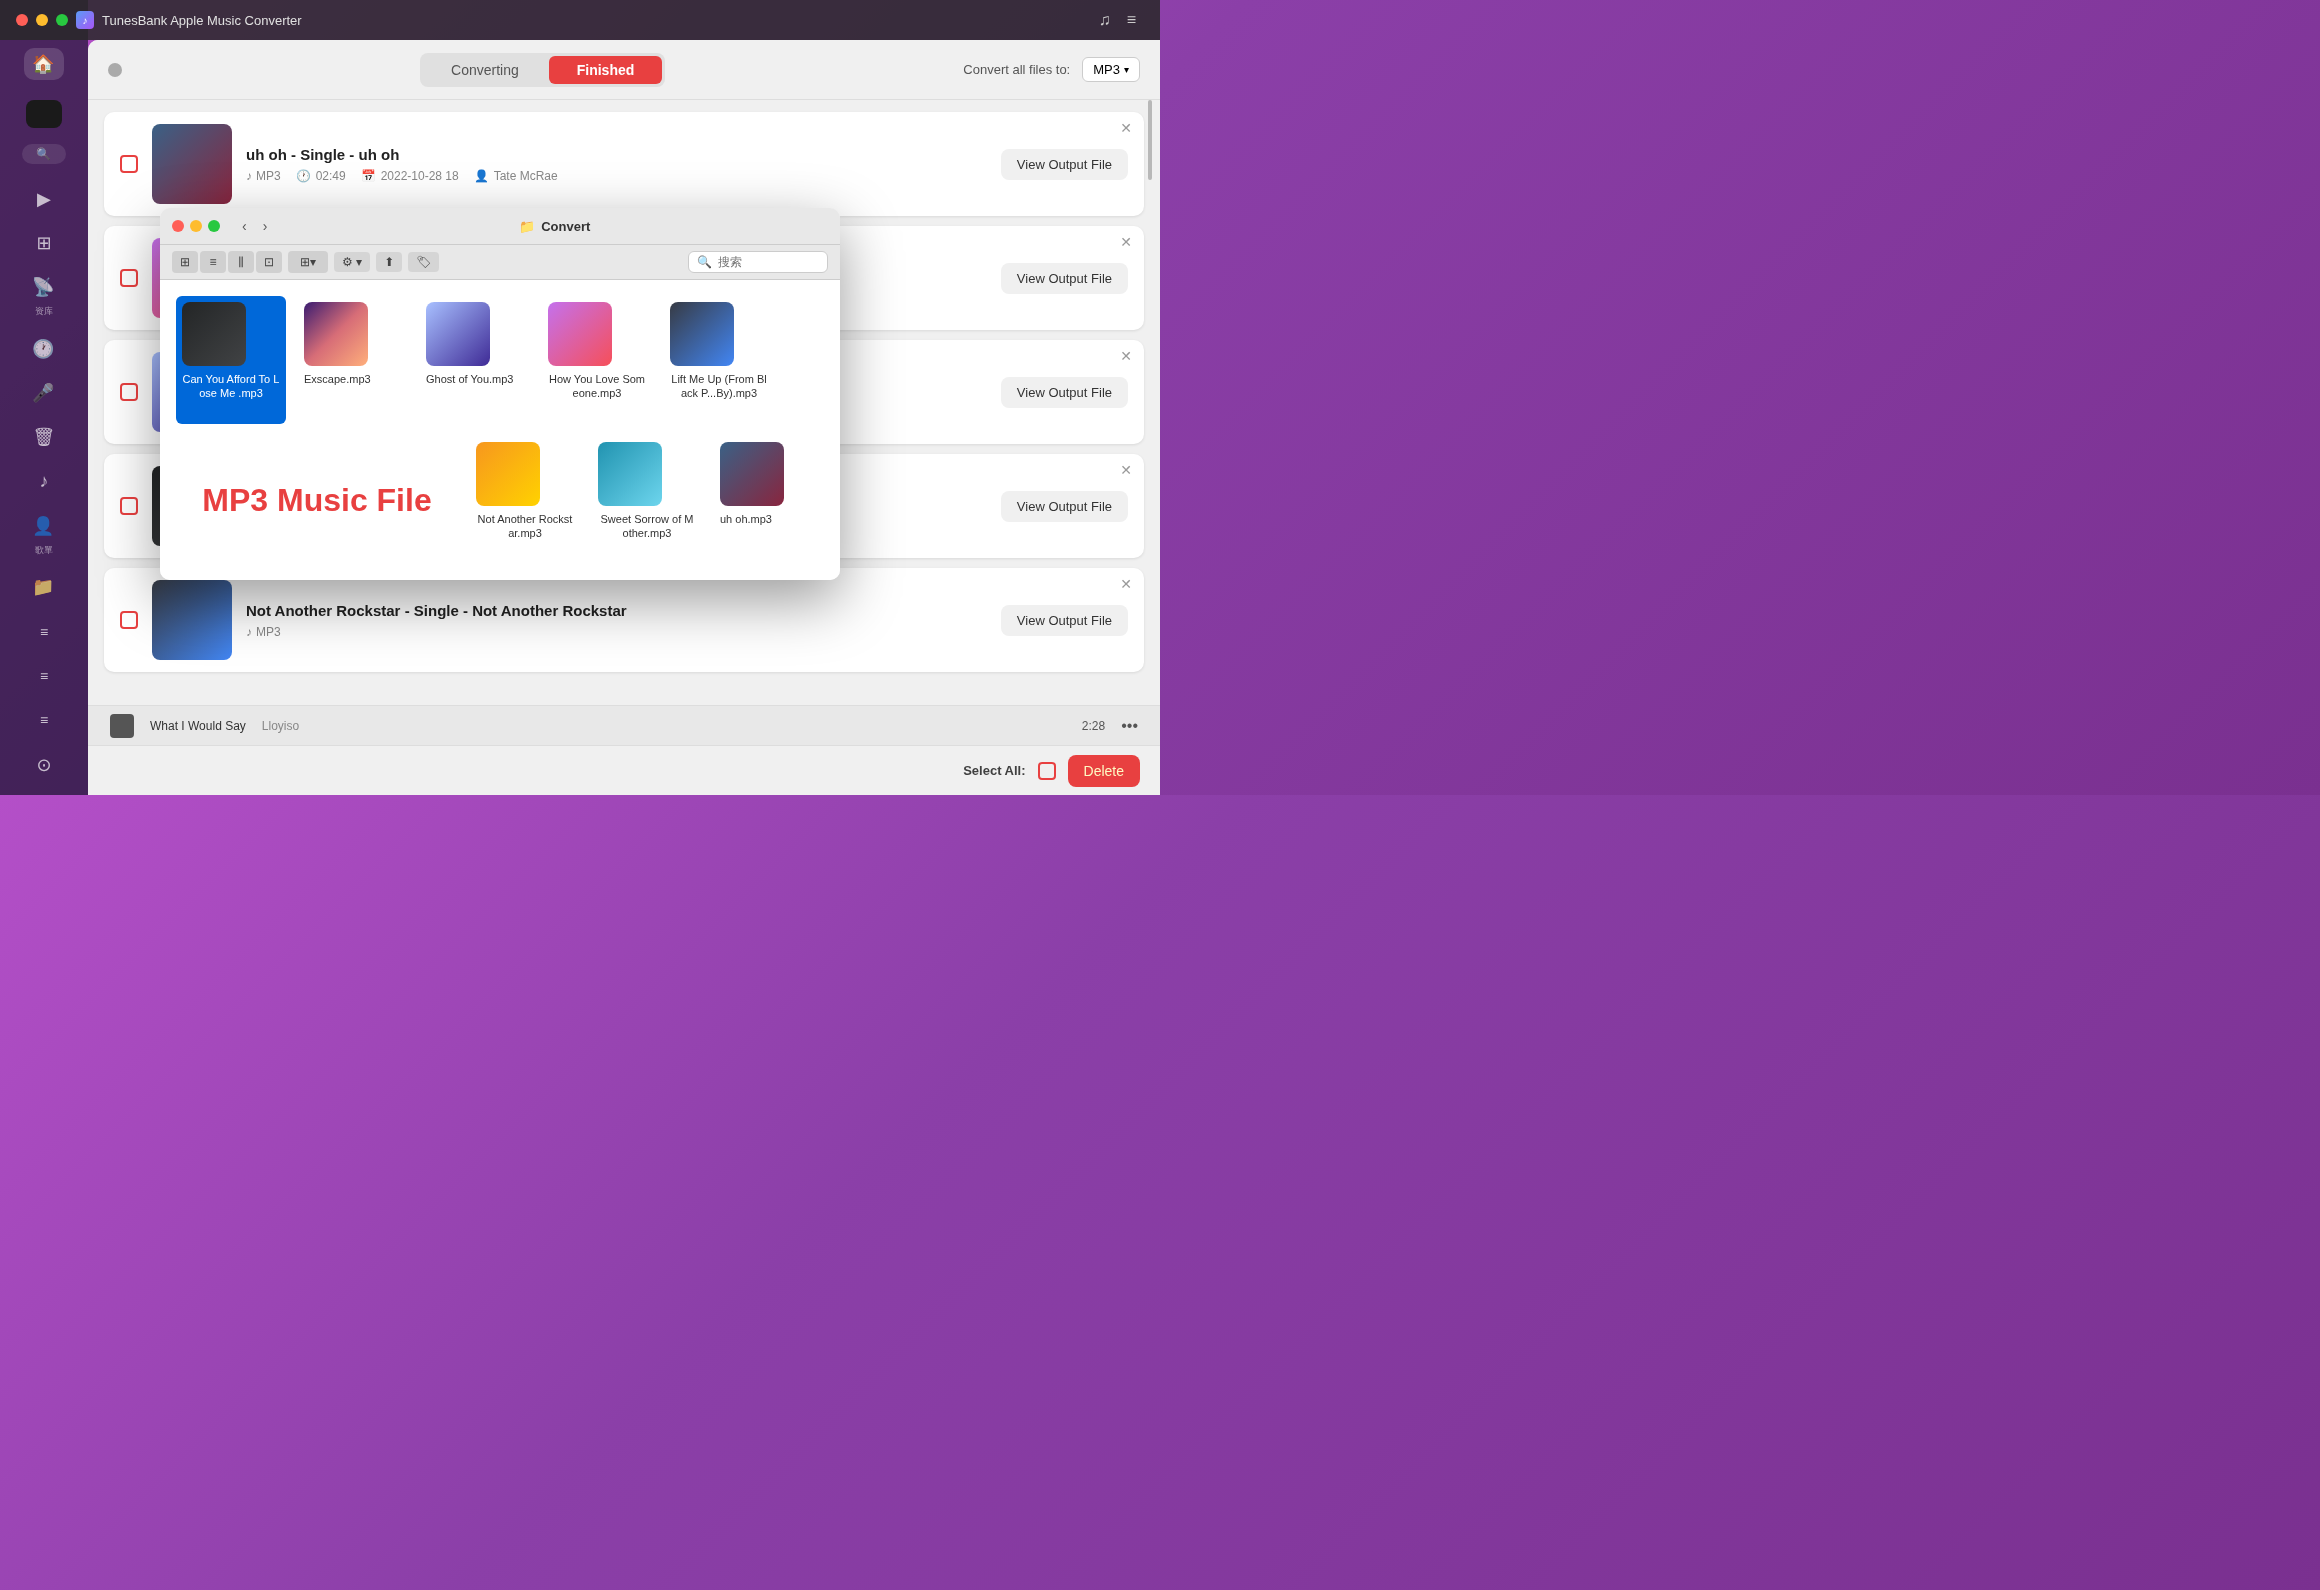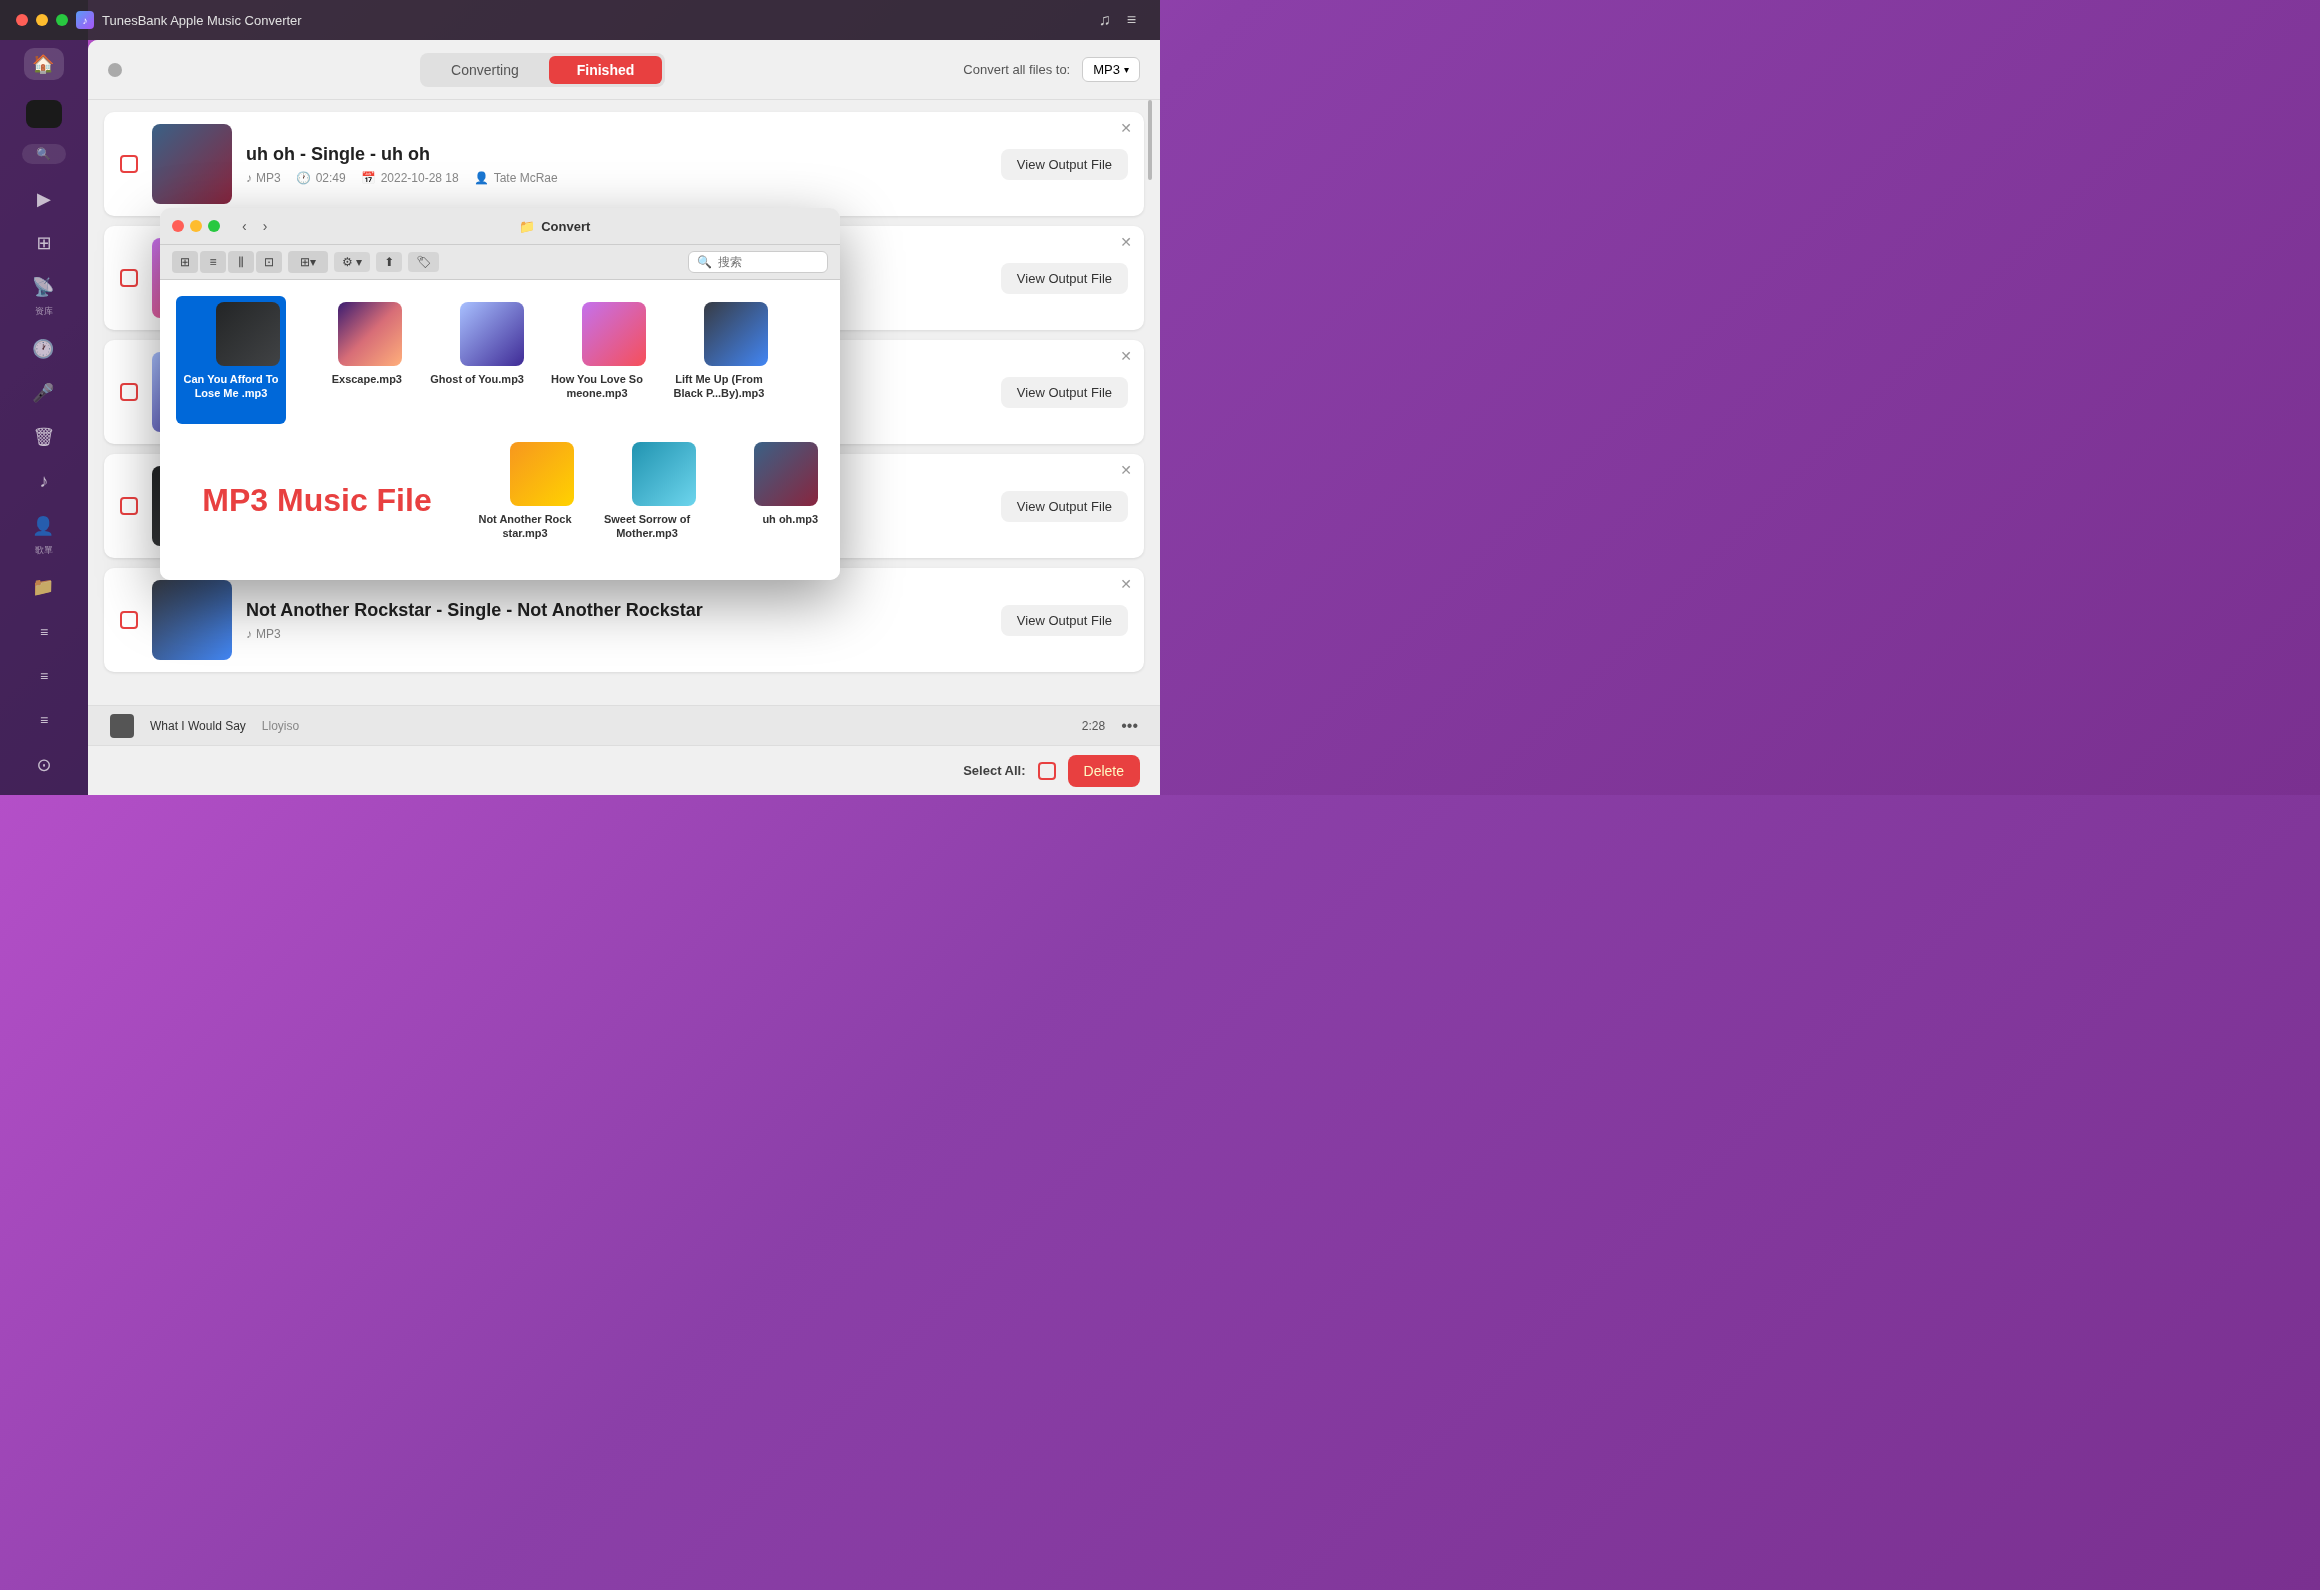--- a/index.html
+++ b/index.html
@@ -206,21 +206,21 @@
       overflow: hidden;
       background: #888;
     }
     .art-1 { background: linear-gradient(135deg, #3a6186, #89253e); }
     .art-2 { background: linear-gradient(135deg, #c471ed, #f64f59); }
     .art-3 { background: linear-gradient(135deg, #a8c0ff, #3f2b96); }
     .art-4 { background: linear-gradient(135deg, #232526, #414345); }
     .art-5 { background: linear-gradient(135deg, #373b44, #4286f4); }
 
     .song-info { flex: 1; }
-    .song-title { font-size: 18px; font-weight: 600; color: #222; margin-bottom: 6px; }
+    .song-title { font-size: 15px; font-weight: 600; color: #222; margin-bottom: 6px; }
     .song-meta {
       display: flex;
       gap: 16px;
       color: #888;
       font-size: 12px;
       align-items: center;
     }
     .song-meta span { display: flex; align-items: center; gap: 4px; }
     .view-btn {
       background: #f0f0f0;
@@ -357,26 +357,25 @@
       flex-wrap: wrap;
       padding: 16px;
       gap: 12px;
       background: white;
       min-height: 300px;
     }
     .file-item {
       width: 110px;
       display: flex;
       flex-direction: column;
-      align-items: flex-end;
+      align-items: flex-start;
       gap: 6px;
       cursor: pointer;
       padding: 6px;
       border-radius: 6px;
-      font-weight: bold;
     }
     .file-item.selected { background: #0068d9; }
     .file-item.selected .file-name { color: white; }
     .file-thumb {
       width: 64px; height: 64px;
       border-radius: 8px;
       overflow: hidden;
       background: #888;
       position: relative;
     }

